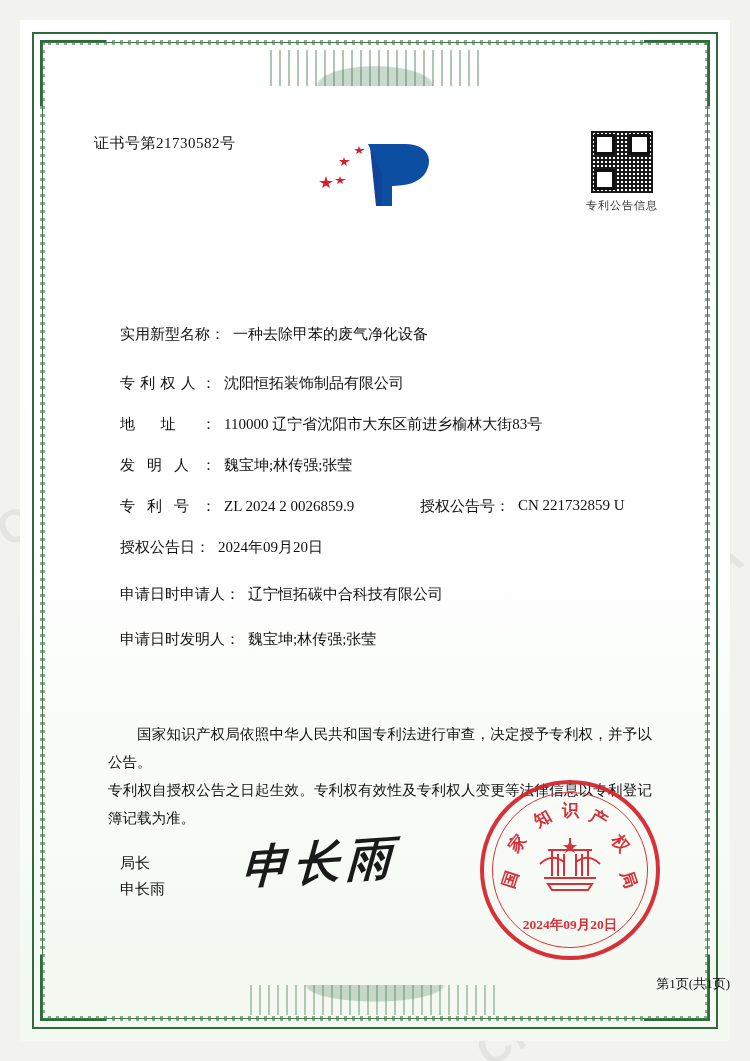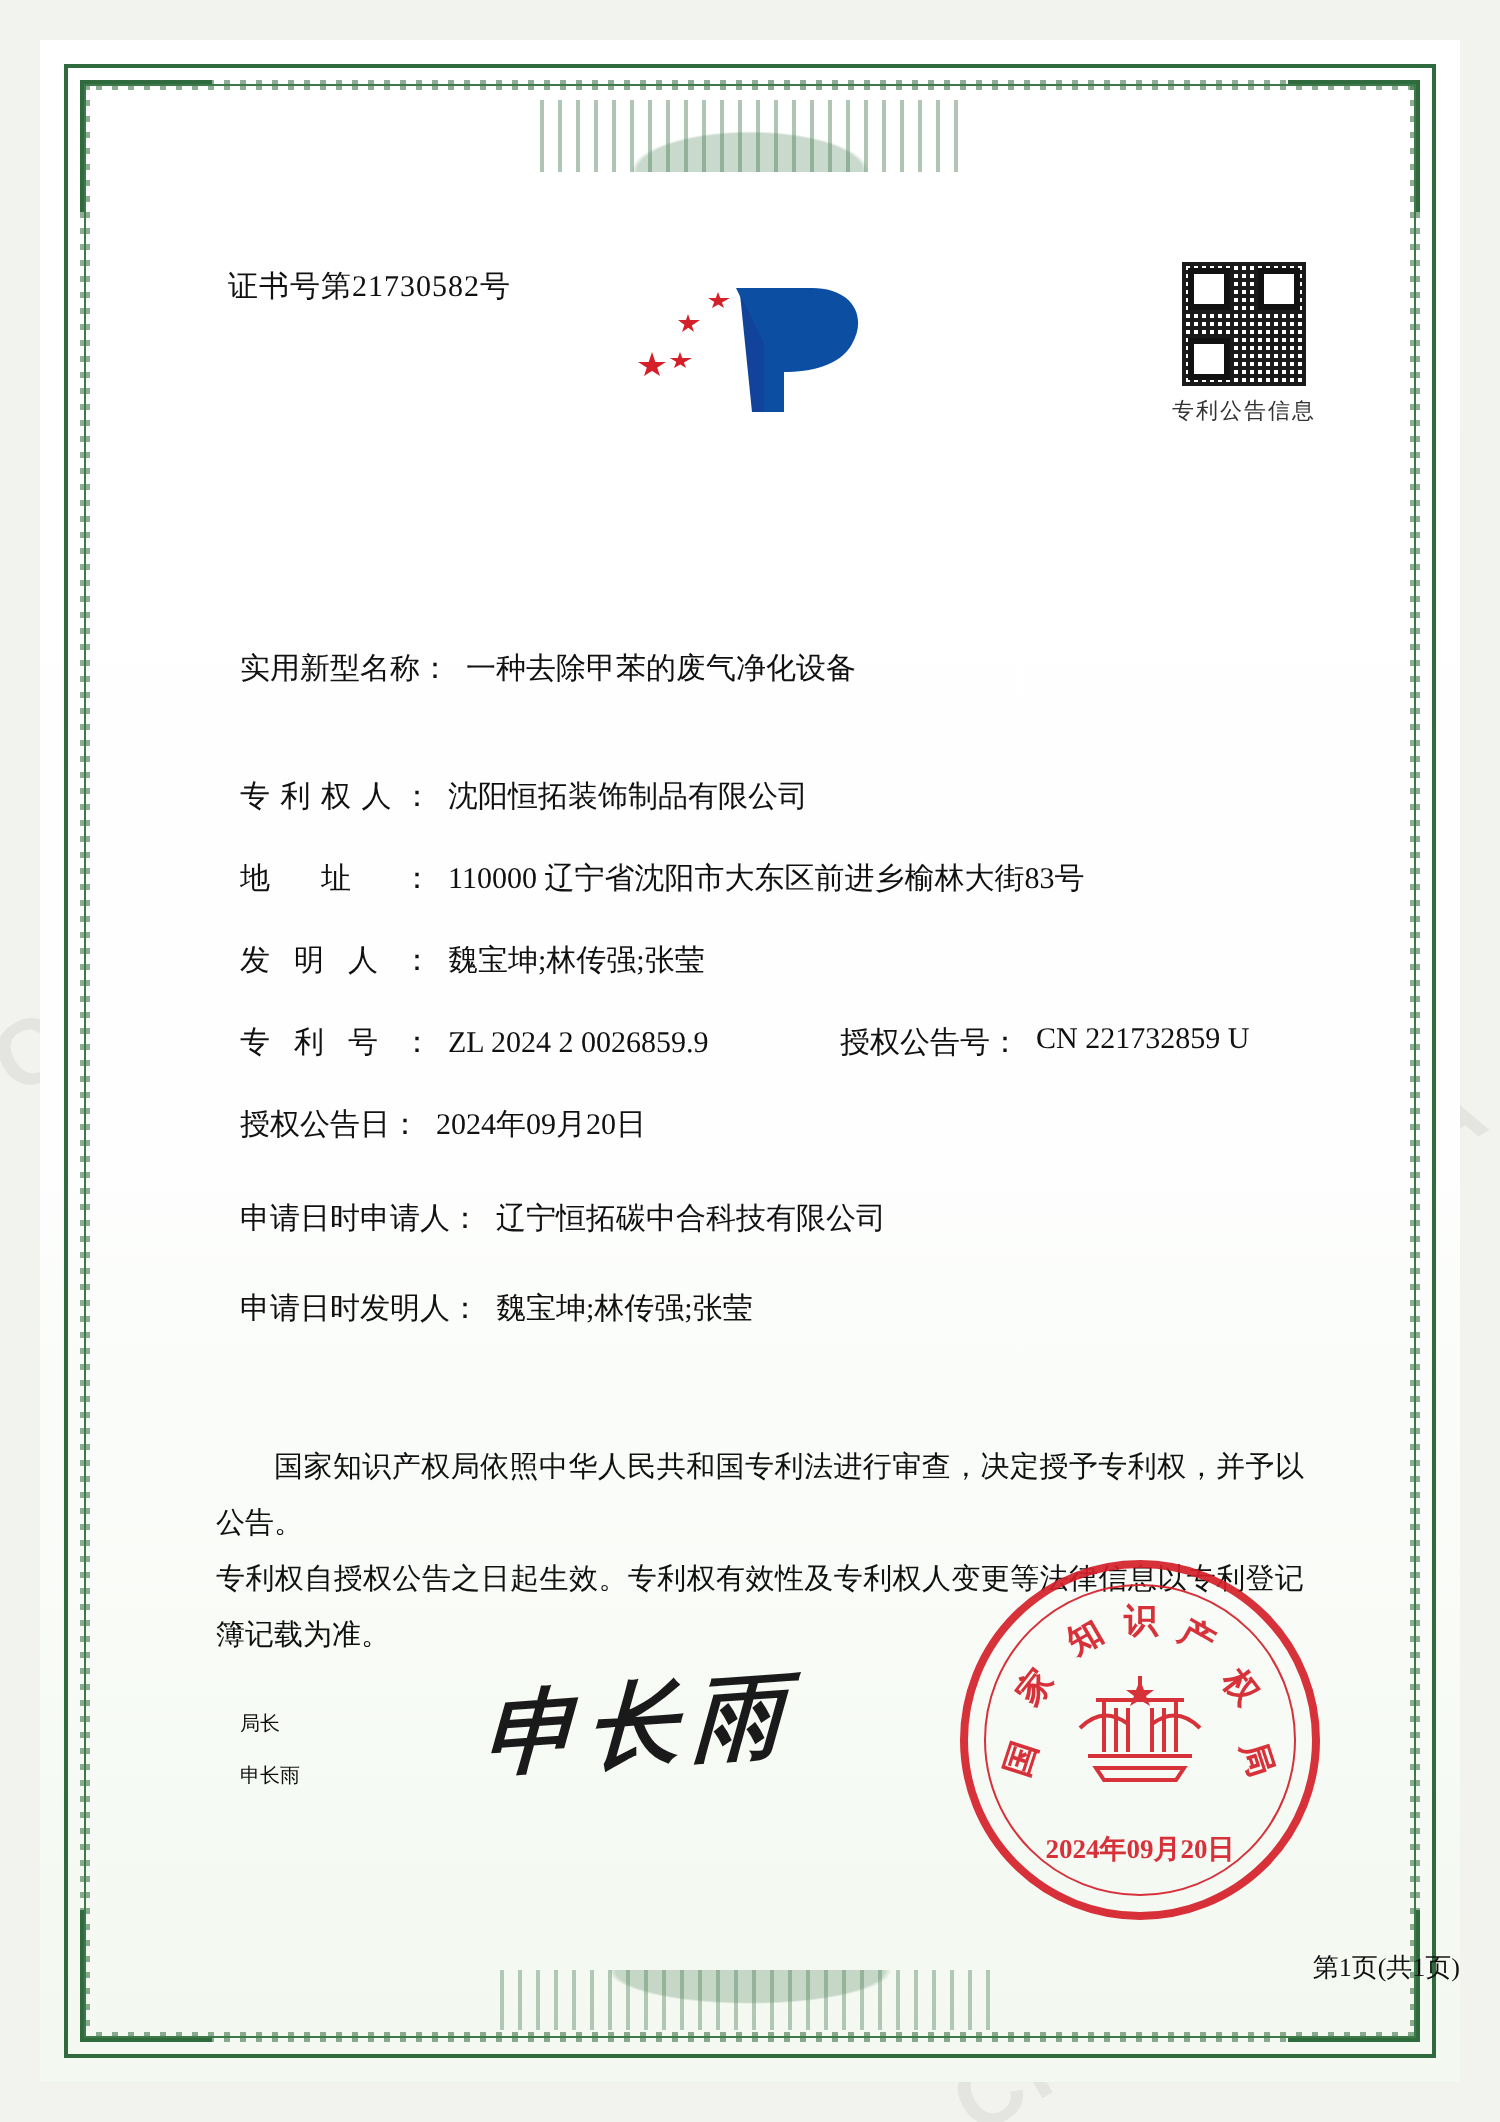--- a/index.html
+++ b/index.html
@@ -114,21 +114,21 @@
 
   .content {
     position: absolute;
     left: 0; top: 0; right: 0; bottom: 0;
     z-index: 3;
   }
 
   
   .cert-number {
     position: absolute;
-    left: 94px;
+    left: 74px;
     top: 114px;
     font-size: 15px;
     color: #111;
     letter-spacing: 0.5px;
   }
 
   .logo {
     position: absolute;
     left: 50%;
     transform: translateX(-50%);
@@ -235,21 +235,21 @@
     text-align: justify;
   }
   .statement p { margin: 0; }
   .statement p.indent { text-indent: 2em; }
 
   
   .sig-block {
     position: absolute;
     left: 100px;
     top: 830px;
-    font-size: 10px;
+    font-size: 15px;
     color: #111;
     line-height: 26px;
   }
   .signature {
     position: absolute;
     left: 222px;
     top: 812px;
     font-size: 46px;
     font-family: "Liberation Serif", serif;
     font-style: italic;
@@ -366,21 +366,21 @@
     </div>
 
 
     <div class="fields">
 
       <div class="row">
         <span class="lbl">实用新型名称：</span>
         <span class="val">一种去除甲苯的废气净化设备</span>
       </div>
 
-      <div class="row" style="margin-top:45px;">
+      <div class="row" style="margin-top:30px;">
         <span class="lbl spread w-name">专利权人：</span>
         <span class="val">沈阳恒拓装饰制品有限公司</span>
       </div>
 
       <div class="row">
         <span class="lbl spread w-name">地址：</span>
         <span class="val">110000 辽宁省沈阳市大东区前进乡榆林大街83号</span>
       </div>
 
       <div class="row">

